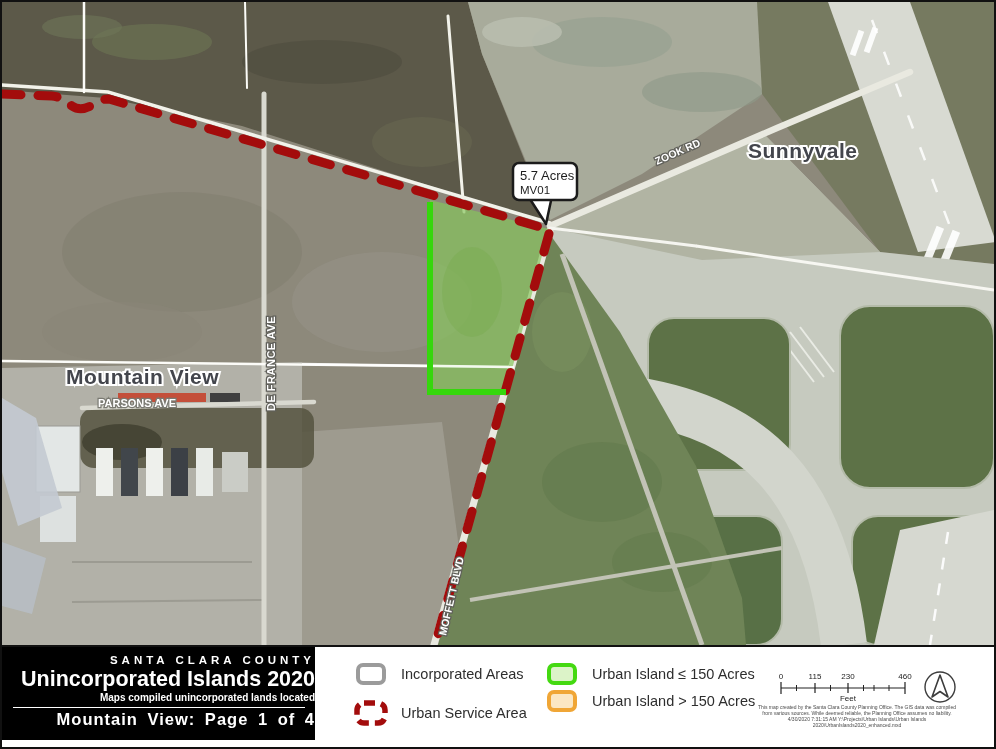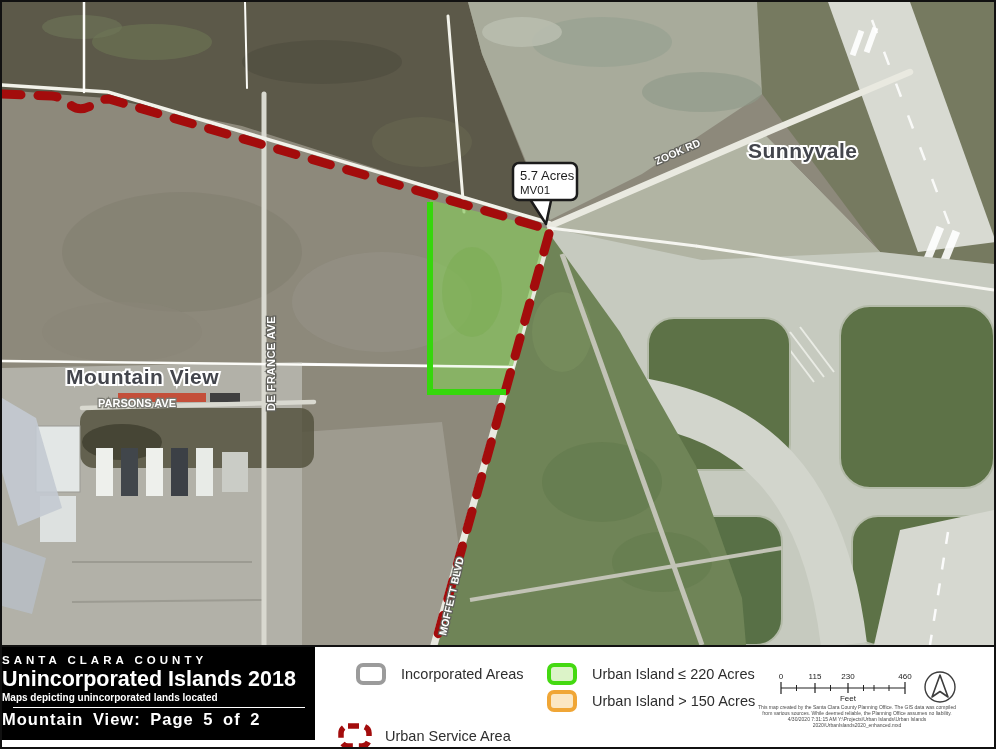--- a/index.html
+++ b/index.html
@@ -1,20 +1,20 @@
 <!DOCTYPE html>
 <html><head>
 <meta charset="utf-8">
 <style>
   html,body{margin:0;padding:0;background:#fff;font-family:"Liberation Sans",sans-serif;}
   .page{position:relative;width:996px;height:749px;box-sizing:border-box;border:2px solid #111;background:#fff;overflow:hidden;}
   .map{position:relative;width:100%;height:643px;overflow:hidden;background:#8d897b;}
   .map svg{display:block;}
   .footer{position:relative;width:100%;height:100px;box-sizing:border-box;border-top:2px solid #111;background:#fff;}
-  .title-block{position:absolute;left:0;top:0;width:313px;height:93px;background:#000;color:#fff;text-align:left;box-sizing:border-box;padding-top:7px;}
+  .title-block{position:absolute;left:0;top:0;width:313px;height:93px;background:#000;color:#fff;text-align:right;box-sizing:border-box;padding-top:7px;}
   .tb-county{font-size:11.5px;letter-spacing:4px;font-weight:bold;}
   .tb-title{font-size:21.5px;font-weight:bold;margin-top:1px;}
   .tb-sub{font-size:10px;font-weight:bold;line-height:11.5px;}
   .tb-divider{width:292px;margin:3px auto 2px auto;border-top:1.5px solid #fff;height:0;}
   .tb-page{font-size:16.5px;font-weight:bold;letter-spacing:1px;word-spacing:4px;}
   .legend-item{position:absolute;display:flex;align-items:center;gap:11px;height:28px;}
   .sw-wrap{width:38px;display:flex;justify-content:center;align-items:center;}
   .sw{width:30px;height:22px;border-radius:7px;box-sizing:border-box;background:#fff;}
   .sw-incorporated{border:4px solid #9b9b9b;}
   .sw-green{border:4px solid #44d911;background:#dcf3c8;}
@@ -138,47 +138,47 @@
         <text x="96" y="405" font-size="11" font-weight="bold" fill="#ffffff" stroke="#7a7a72" stroke-width="2.5" paint-order="stroke">PARSONS AVE</text>
         <text transform="translate(444,634) rotate(-77)" font-size="10.5" font-weight="bold" fill="#ffffff" stroke="#60605a" stroke-width="2.5" paint-order="stroke">MOFFETT BLVD</text>
       </g>
     </svg>
   </div>
 
   <div class="footer">
 
     <div class="title-block">
       <div class="tb-county">SANTA CLARA COUNTY</div>
-      <div class="tb-title">Unincorporated Islands 2018</div>
-      <div class="tb-sub">Maps depicting unincorporated lands located</div>
+      <div class="tb-title">Unincorporated Islands 2020</div>
+      <div class="tb-sub">Maps compiled unincorporated lands located</div>
       <div class="tb-divider"></div>
-      <div class="tb-page">Mountain View: Page 5 of 2</div>
+      <div class="tb-page">Mountain View: Page 1 of 4</div>
     </div>
 
     <div class="legend-item" style="left:350px;top:13px;">
       <div class="sw-wrap">
           <div class="sw sw-incorporated"></div>
         </div>
       <div class="legend-label">Incorporated Areas</div>
     </div>
 
-    <div class="legend-item" style="left:334px;top:52px;margin-top:23px;">
+    <div class="legend-item" style="left:350px;top:52px;">
       <div class="sw-wrap">
         <svg width="38" height="28" viewBox="0 0 38 28">
           <rect x="5" y="4" width="28" height="20" rx="7" fill="none" stroke="#A30C0C" stroke-width="5.5" stroke-dasharray="11 6"></rect>
         </svg>
       </div>
       <div class="legend-label">Urban Service Area</div>
     </div>
 
     <div class="legend-item" style="left:541px;top:13px;">
       <div class="sw-wrap">
           <div class="sw sw-green"></div>
         </div>
-      <div class="legend-label">Urban Island ≤ 220 Acres</div>
+      <div class="legend-label">Urban Island ≤ 150 Acres</div>
     </div>
 
     <div class="legend-item" style="left:541px;top:40px;">
       <div class="sw-wrap">
           <div class="sw sw-orange"></div>
         </div>
       <div class="legend-label">Urban Island &gt; 150 Acres</div>
     </div>
 
     <svg class="scalebar-svg" width="233" height="56" viewBox="0 0 233 56">

